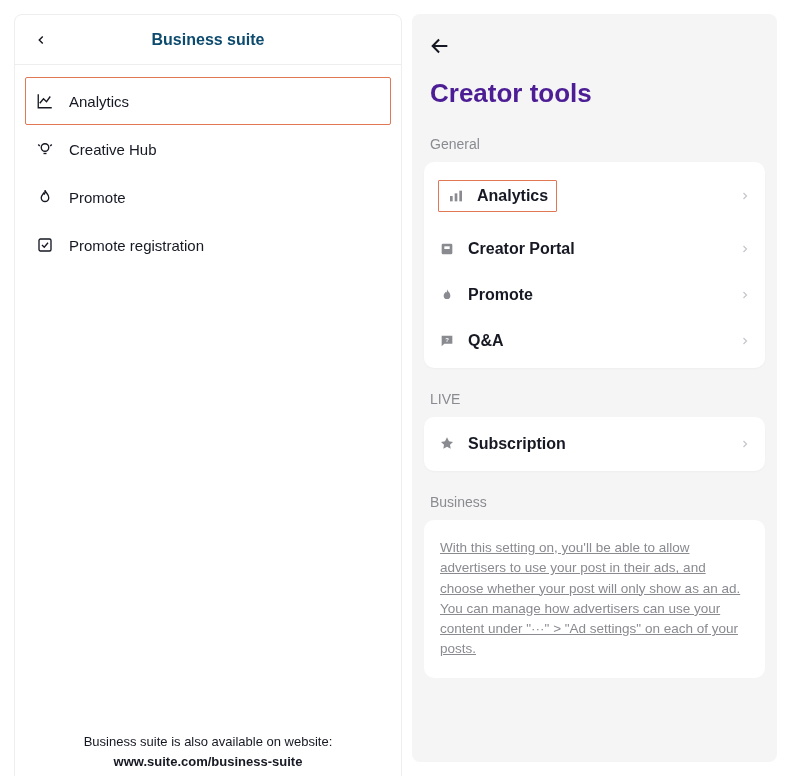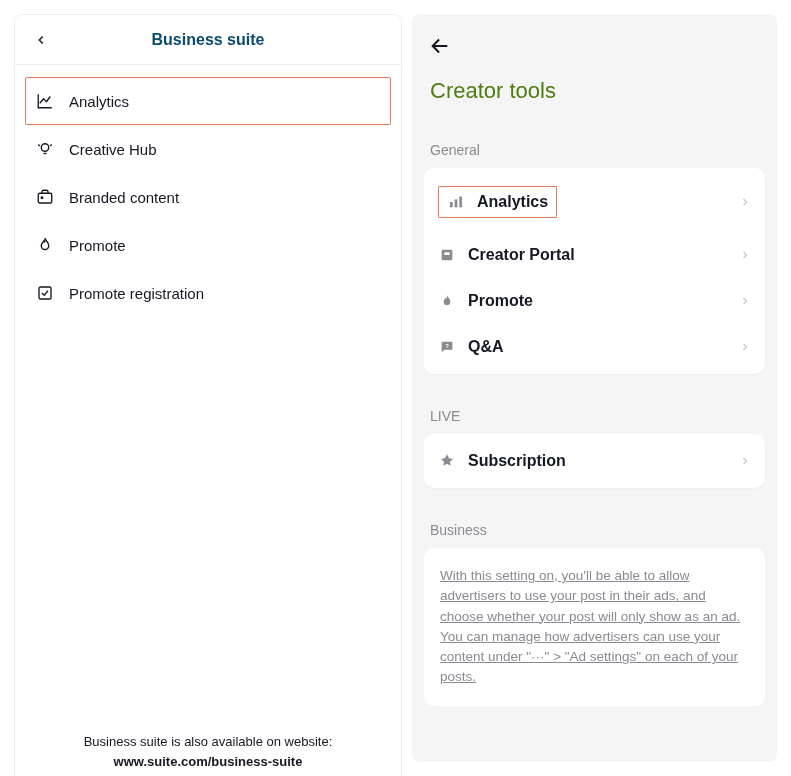--- a/index.html
+++ b/index.html
@@ -88,29 +88,29 @@
   flex-direction: column;
   overflow: hidden;
 }
 .right-back {
   width: 28px; height: 28px;
   margin-left: 14px;
   display: flex; align-items: center; justify-content: center;
   cursor: pointer;
 }
 .right-title {
-  font-size: 22px;
-  font-weight: 400;
-  color: #4d7c0f;
+  font-size: 26px;
+  font-weight: 700;
+  color: #4c1d95;
   margin: 18px 0 22px 18px;
 }
 .section-label {
   font-size: 14px;
   color: #8a8b91;
-  margin: 16px 0 10px 18px;
+  margin: 5px 0 10px 18px;
 }
 .card {
   background: #fff;
   border-radius: 10px;
   margin: 0 12px 18px 12px;
   padding: 4px 0;
   box-shadow: 0 1px 2px rgba(0,0,0,0.03);
 }
 .card-item {
   display: flex;
@@ -213,30 +213,20 @@
             <line x1="10" y1="18" x2="14" y2="18"></line>
             <line x1="3" y1="6" x2="5" y2="8"></line>
             <line x1="19" y1="8" x2="21" y2="6"></line>
           </svg>
       </span>
       <span>Creative Hub</span>
     </div>
     <div class="menu-item">
       <span class="menu-icon">
         <svg width="18" height="18" viewBox="0 0 24 24" fill="none" stroke="#161823" stroke-width="1.8">
-            <rect x="3" y="7" width="18" height="13" rx="2"></rect>
-            <path d="M8 7V5a2 2 0 012-2h4a2 2 0 012 2v2"></path>
-            <circle cx="8" cy="13" r="1" fill="#161823"></circle>
-          </svg>
-      </span>
-      <span>Branded content</span>
-    </div>
-    <div class="menu-item">
-      <span class="menu-icon">
-        <svg width="18" height="18" viewBox="0 0 24 24" fill="none" stroke="#161823" stroke-width="1.8">
             <path d="M12 3c1 4 5 5 5 10a5 5 0 01-10 0c0-3 2-4 3-6 1 2 2 2 2-4z"></path>
           </svg>
       </span>
       <span>Promote</span>
     </div>
     <div class="menu-item">
       <span class="menu-icon">
         <svg width="18" height="18" viewBox="0 0 24 24" fill="none" stroke="#161823" stroke-width="1.8">
             <rect x="4" y="4" width="16" height="16" rx="2"></rect>
             <polyline points="8 12 11 15 16 9"></polyline>

